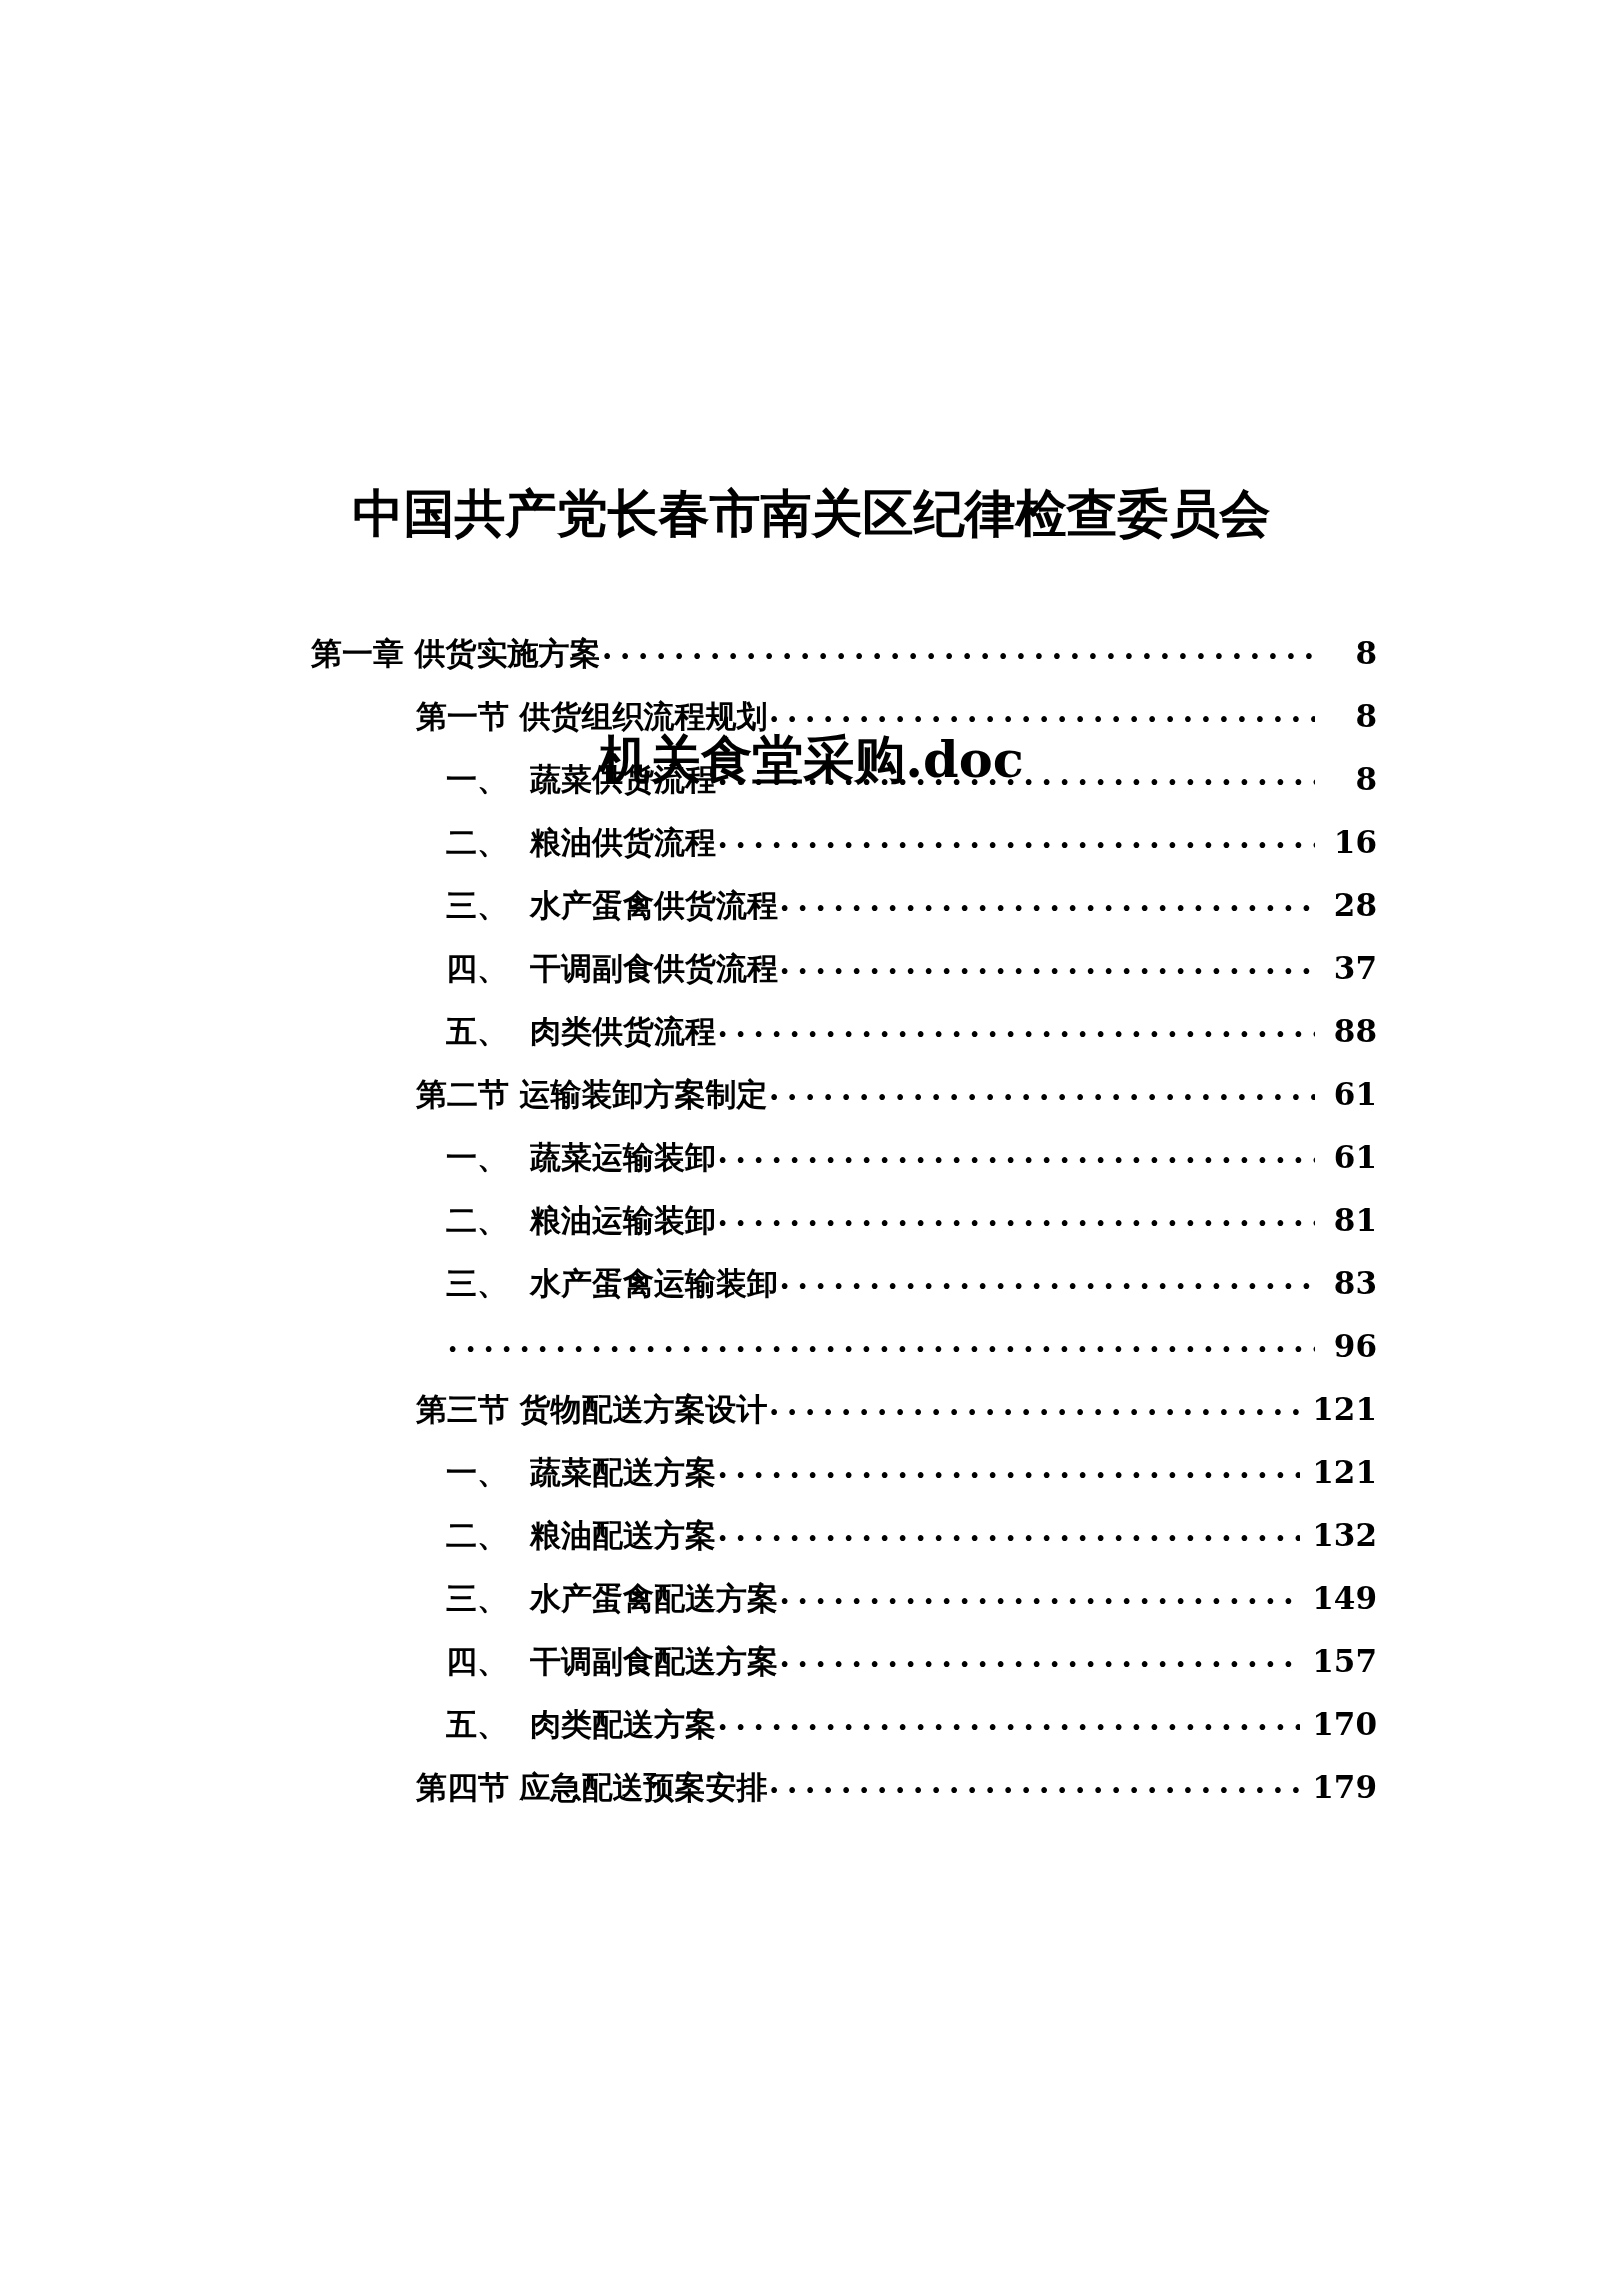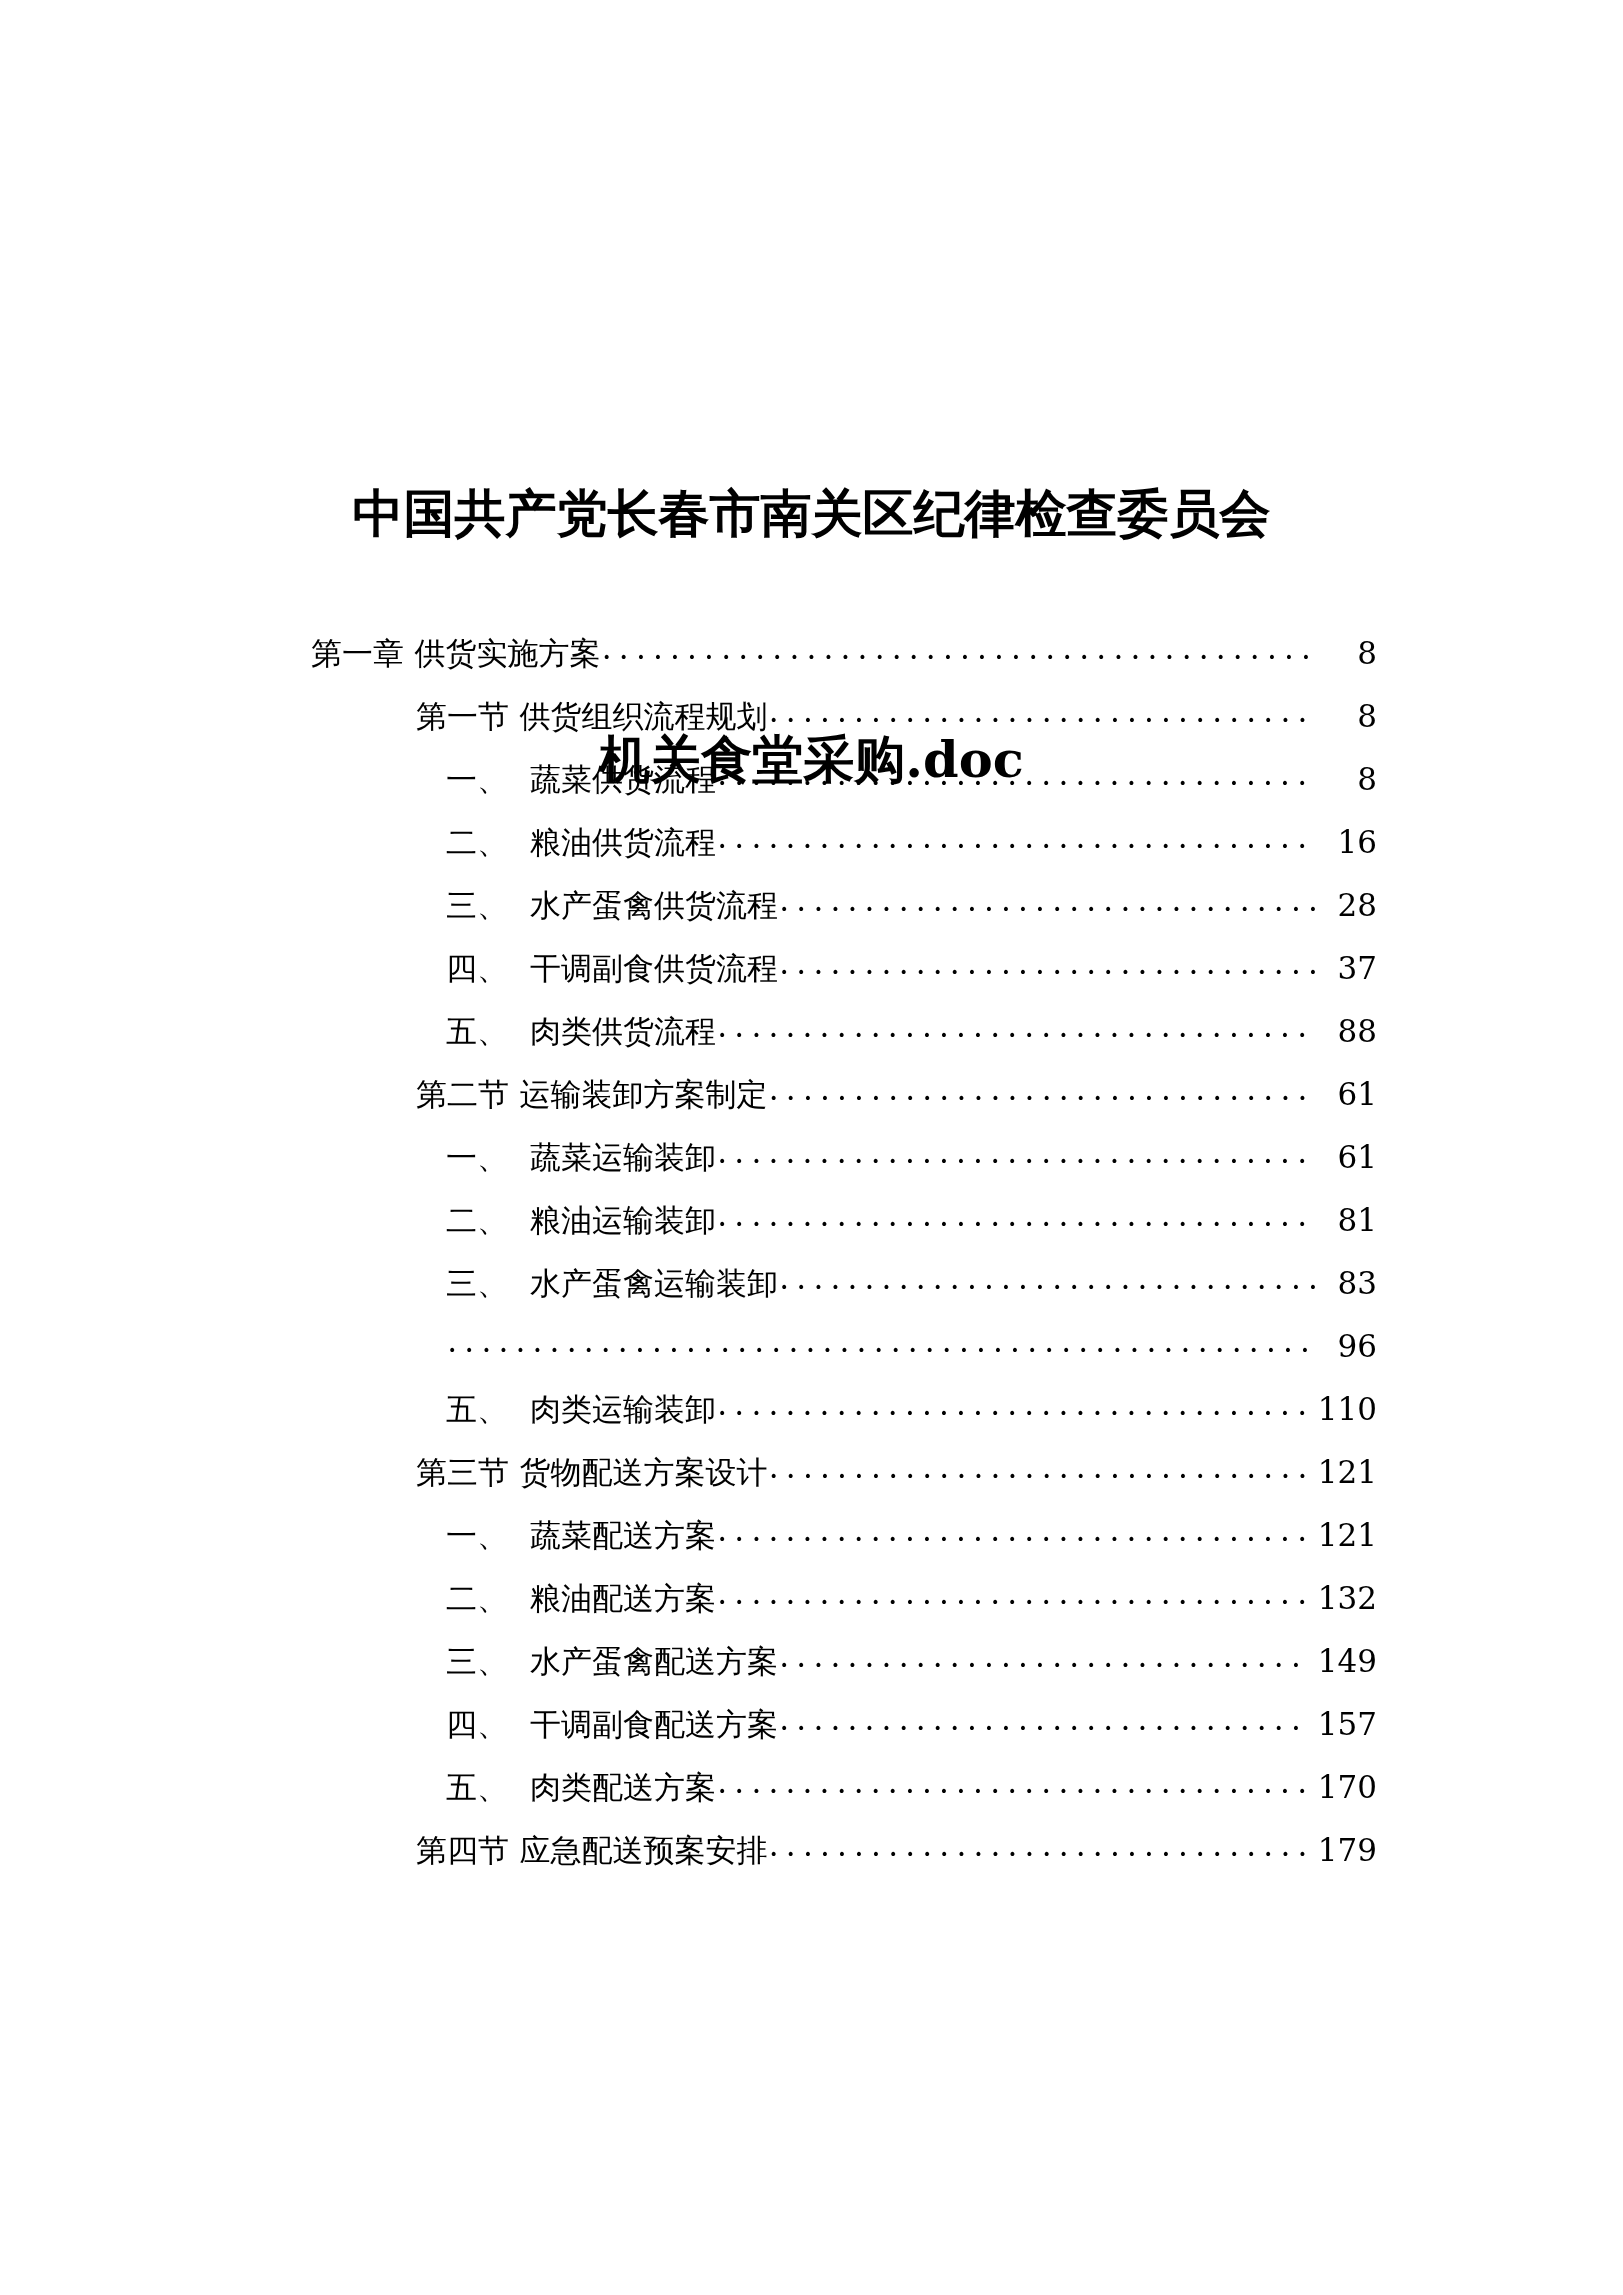--- a/index.html
+++ b/index.html
@@ -41,21 +41,21 @@
     left: 0;
     top: 622px;
     width: 1623px;
   }
   .toc-row {
     position: relative;
     height: 63px;
     line-height: 63px;
     font-size: 31px;
     font-family: "DejaVu Serif", "Liberation Serif", serif;
-    font-weight: normal;
+    font-weight: bold;
     white-space: nowrap;
     overflow: hidden;
   }
   
   .toc-row.lvl1 { padding-left: 311px; }
   .toc-row.lvl2 { padding-left: 378px; margin-left: 38px; }
   .toc-row.lvl3 { padding-left: 446px; }
 
   .toc-inner {
     display: flex;
@@ -186,27 +186,20 @@
           <span class="toc-leader"></span>
           <span class="toc-page">83</span>
         </div>
       </div>
       <div class="toc-row lvl3">
         <div class="toc-inner">
           <span class="toc-leader"></span>
           <span class="toc-page">96</span>
         </div>
       </div>
-      <div class="toc-row lvl3">
-        <div class="toc-inner">
-          <span class="toc-label"><span class="num-prefix">五、</span><span>肉类运输装卸</span></span>
-          <span class="toc-leader"></span>
-          <span class="toc-page">110</span>
-        </div>
-      </div>
       <div class="toc-row lvl2">
         <div class="toc-inner">
           <span class="toc-label"><span class="num-prefix">第三节</span><span>货物配送方案设计</span></span>
           <span class="toc-leader"></span>
           <span class="toc-page">121</span>
         </div>
       </div>
       <div class="toc-row lvl3">
         <div class="toc-inner">
           <span class="toc-label"><span class="num-prefix">一、</span><span>蔬菜配送方案</span></span>

